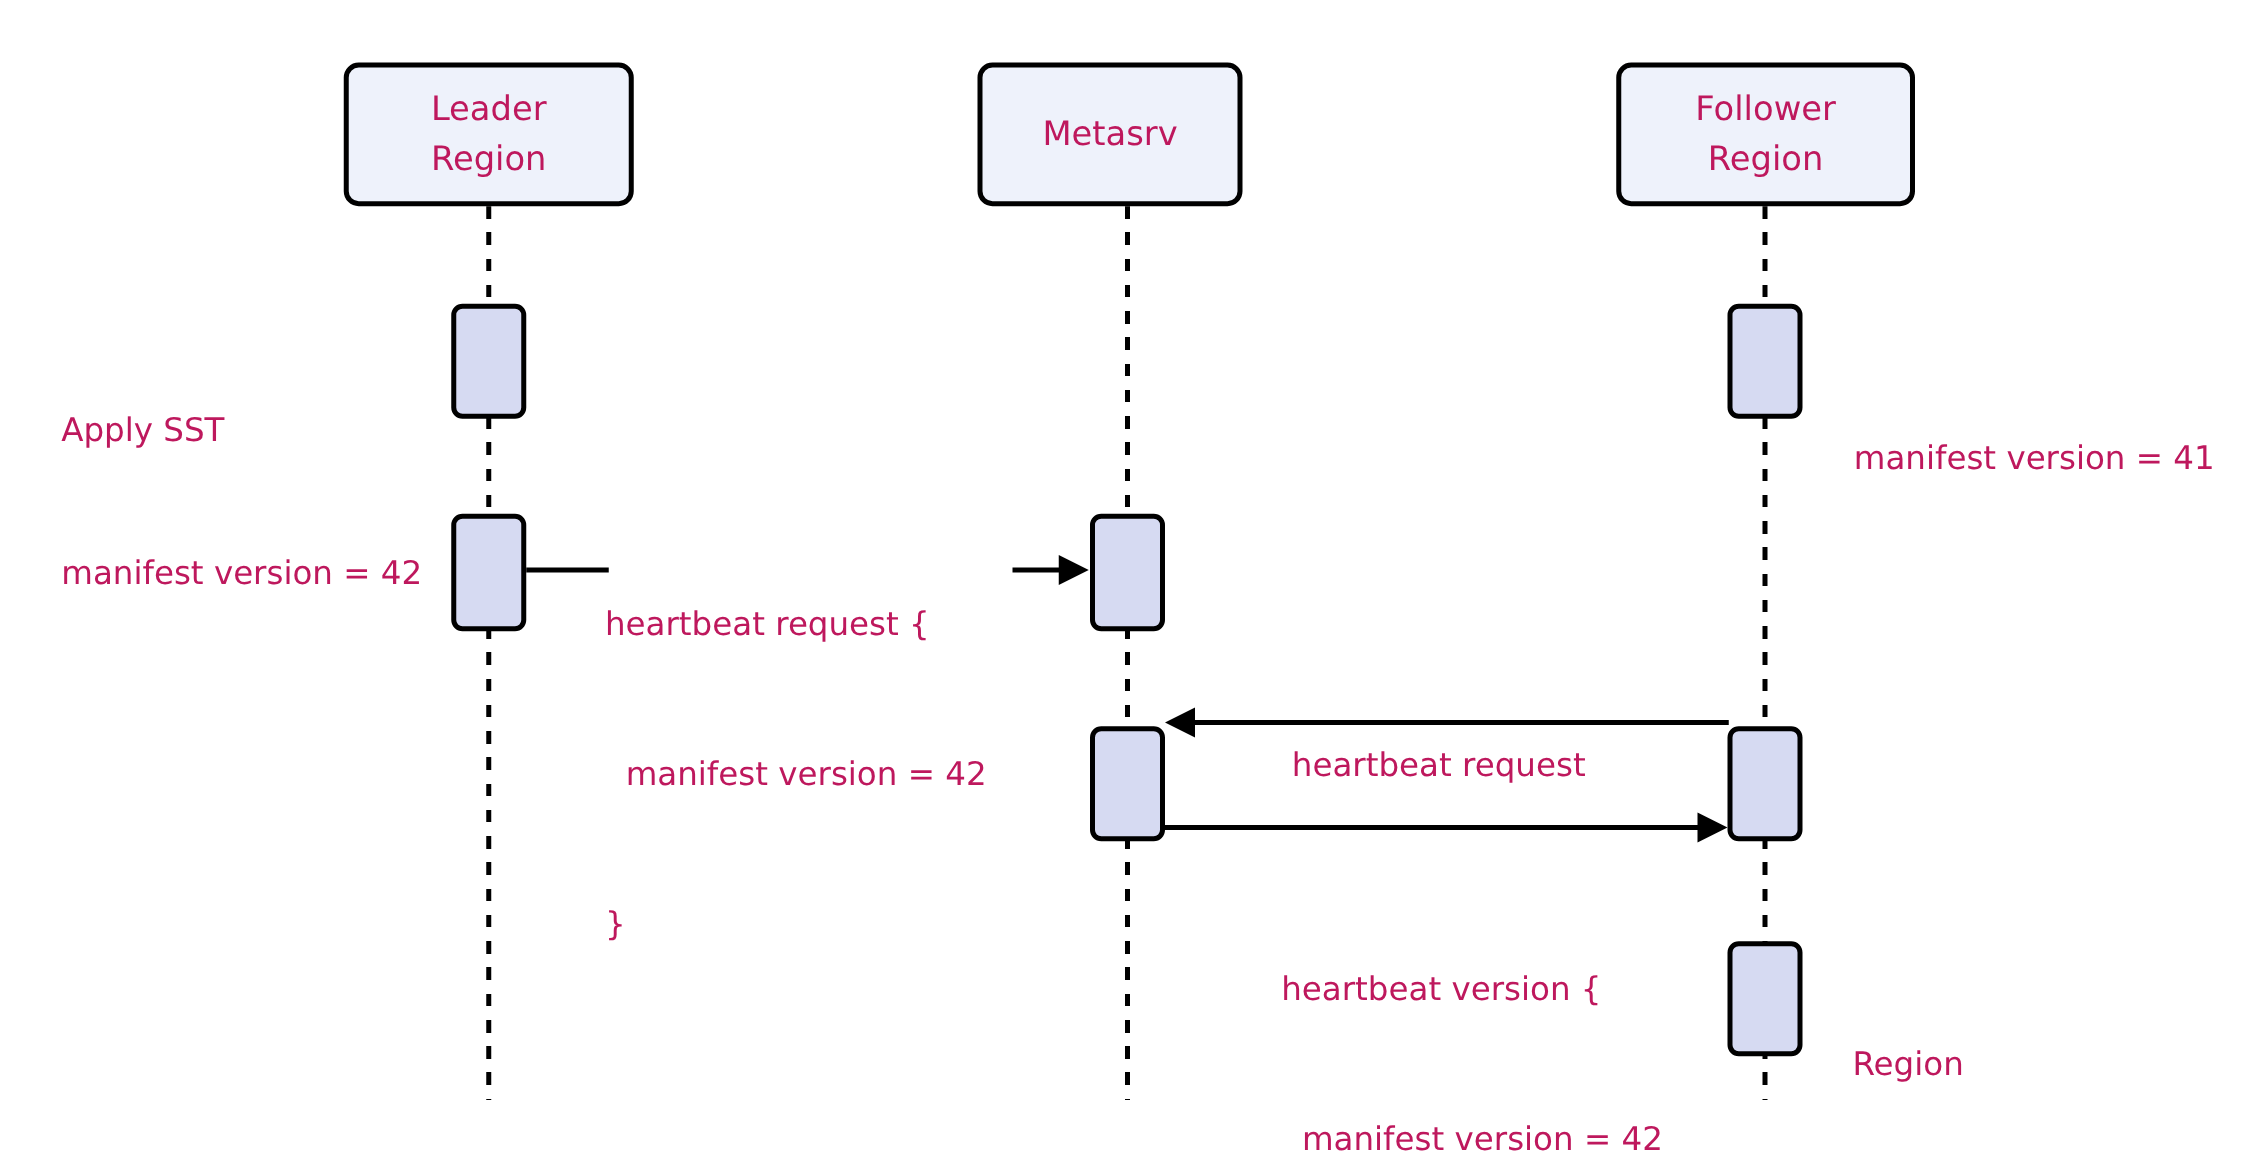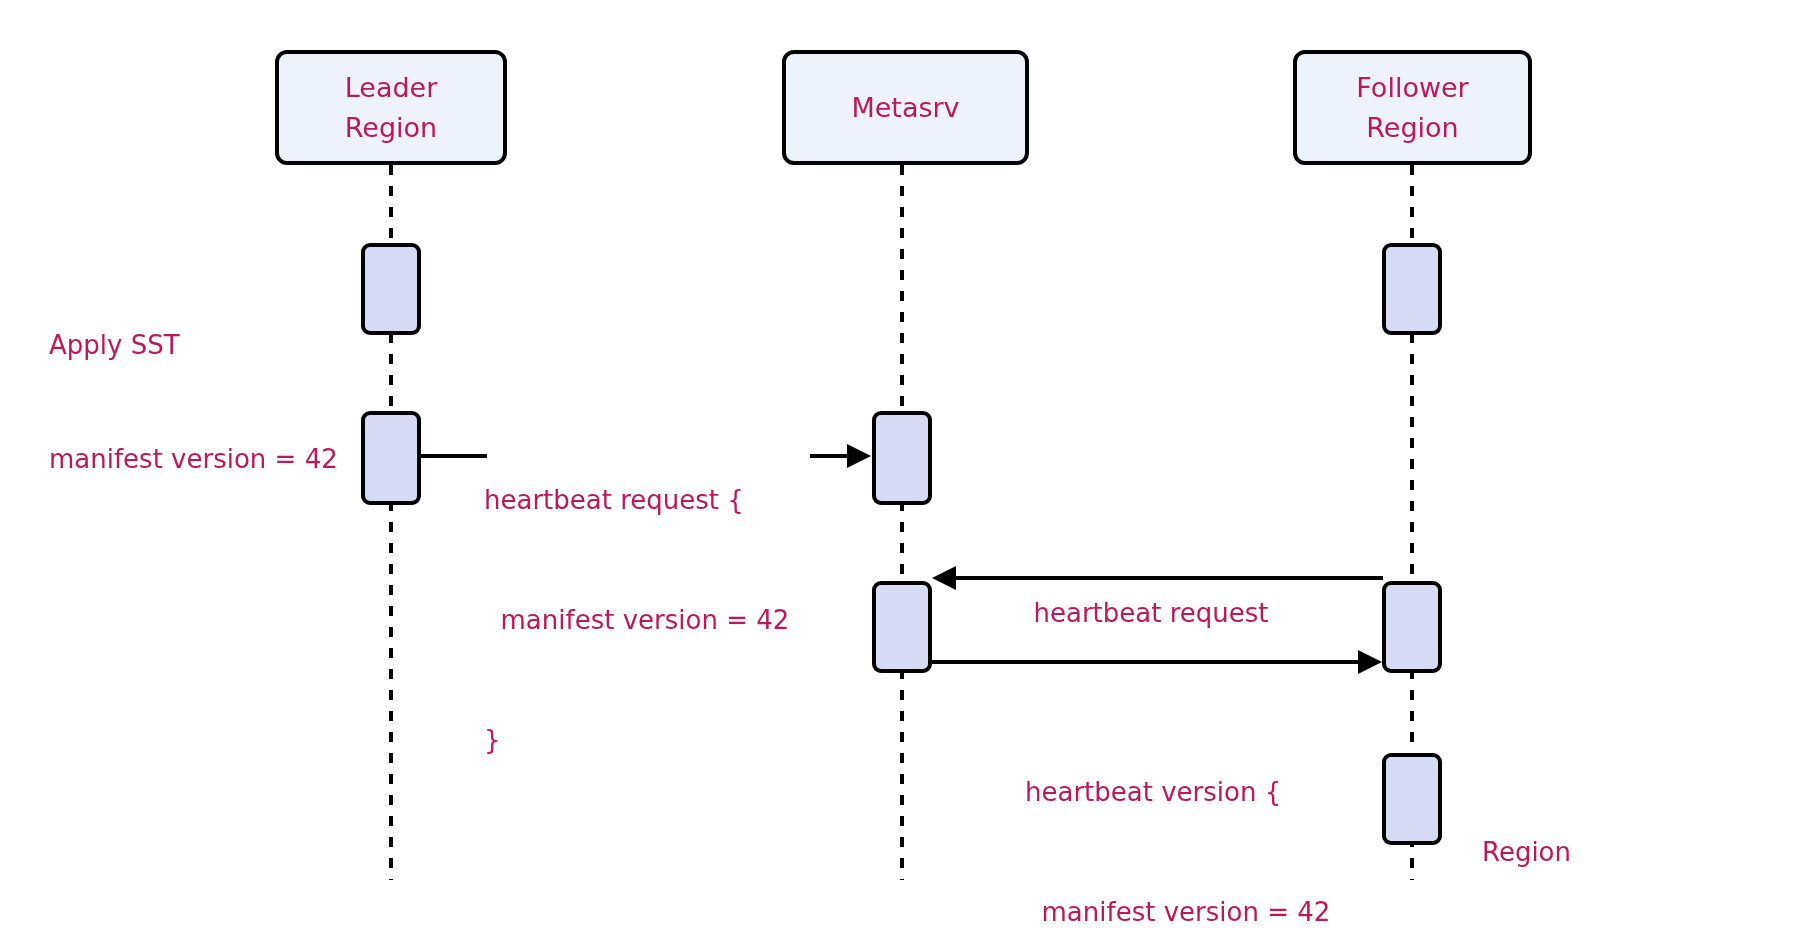--- a/index.html
+++ b/index.html
@@ -78,21 +78,21 @@
 <div class="stage">
 
   <div class="lifeline" style="left:389px;"></div>
   <div class="lifeline" style="left:900px;"></div>
   <div class="lifeline" style="left:1410px;"></div>
 
   <div class="actor-box" style="left:275px; width:232px;">
     <div>Leader</div>
     <div>Region</div>
   </div>
-  <div class="actor-box" style="left:782px; width:247px;">
+  <div class="actor-box" style="left:782px; width:212px;">
     <div>Metasrv</div>
   </div>
   <div class="actor-box" style="left:1293px; width:239px;">
     <div>Follower</div>
     <div>Region</div>
   </div>
 
   <div class="activation" style="left:361px; top:243px;"></div>
   <div class="activation" style="left:361px; top:411px; height:94px;"></div>
   <div class="activation" style="left:872px; top:411px; height:94px;"></div>
@@ -109,20 +109,23 @@
   <div class="arrowhead-left" style="left:932px; top:566px;"></div>
 
   <div class="msg-line" style="left:932px; top:660px; width:428px;"></div>
   <div class="arrowhead-right" style="left:1358px; top:650px;"></div>
 
   <div class="label tight" style="left:49px; top:250px;">
     <div>Apply SST</div>
     <div>manifest version = 42</div>
   </div>
 
+  <div class="label tight" style="left:1483px; top:272px;">
+    <div>manifest version = 41</div>
+  </div>
 
   <div class="label" style="left:484px; top:400px;">
     <div>heartbeat request {</div>
     <div>  manifest version = 42</div>
     <div>}</div>
   </div>
 
   <div class="label tight centered" style="left:1151px; top:518px;">
     <div>heartbeat request</div>
   </div>

